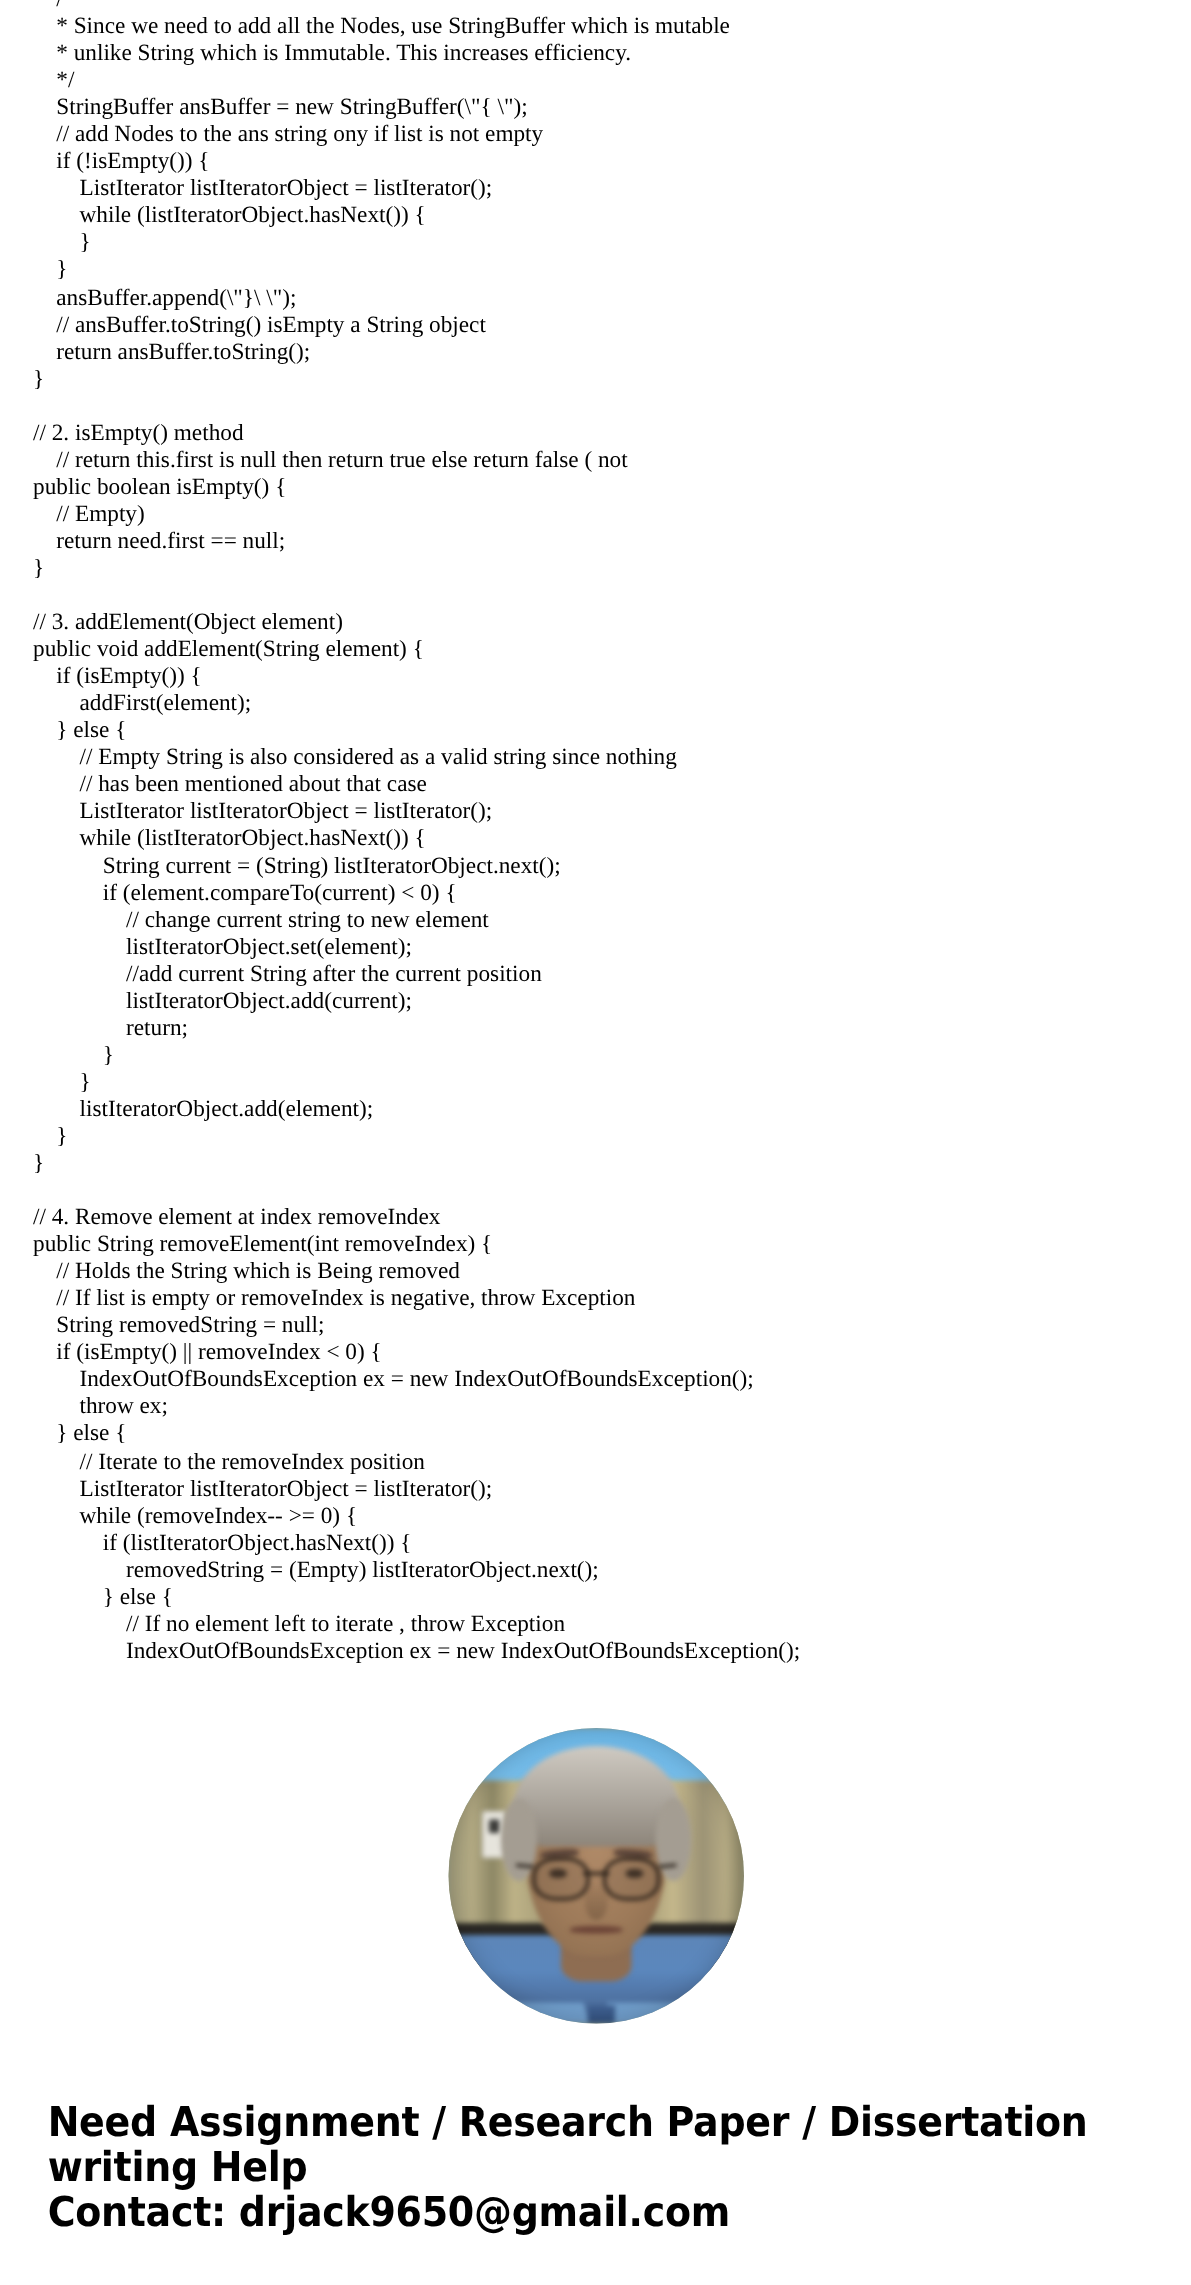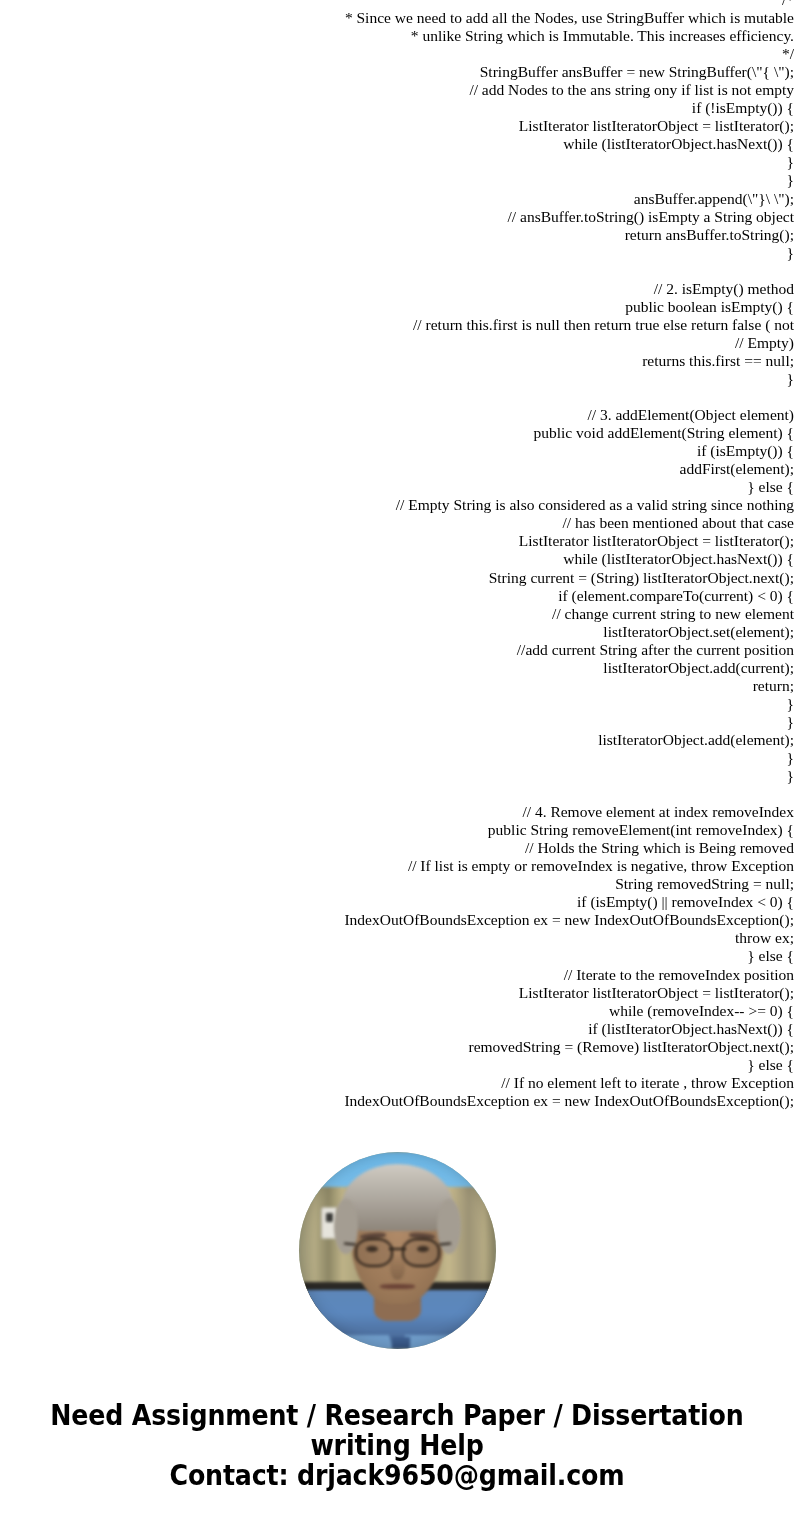--- a/index.html
+++ b/index.html
@@ -16,21 +16,20 @@
   }
 
   
   #code-listing {
     position: absolute;
     left: 0;
     top: 0;
     width: 794px;
     height: 1122px;
     overflow: hidden;
-    text-align: right;
   }
   #code-lines {
     position: absolute;
     left: 22px;
     top: -9px;
     width: 772px;
   }
   .code-line {
     font-family: "Liberation Serif", "DejaVu Serif", serif;
     font-size: 15.5px;
@@ -212,21 +211,20 @@
     box-shadow: inset 0 0 14px rgba(0,0,0,0.18);
     pointer-events: none;
   }
 
   
   #footer-promo {
     position: absolute;
     left: 0;
     top: 1400px;
     width: 794px;
-    text-align: center;
   }
   .promo-line {
     font-family: "DejaVu Sans", "Liberation Sans", sans-serif;
     font-weight: bold;
     color: #000000;
     line-height: 30px;
     letter-spacing: -0.2px;
     white-space: nowrap;
     transform: scaleX(0.92);
   }
@@ -248,24 +246,24 @@
       <div class="code-line">        ListIterator listIteratorObject = listIterator();</div>
       <div class="code-line">        while (listIteratorObject.hasNext()) {</div>
       <div class="code-line">        }</div>
       <div class="code-line">    }</div>
       <div class="code-line">    ansBuffer.append(\"}\ \");</div>
       <div class="code-line">    // ansBuffer.toString() isEmpty a String object</div>
       <div class="code-line">    return ansBuffer.toString();</div>
       <div class="code-line">}</div>
       <div class="code-line blank"></div>
       <div class="code-line">// 2. isEmpty() method</div>
+      <div class="code-line">    // return this.first is null then return true else return false ( not</div>
       <div class="code-line">public boolean isEmpty() {</div>
-      <div class="code-line">    // return this.first is null then return true else return false ( not</div>
       <div class="code-line">    // Empty)</div>
-      <div class="code-line">    returns this.first == null;</div>
+      <div class="code-line">    return need.first == null;</div>
       <div class="code-line">}</div>
       <div class="code-line blank"></div>
       <div class="code-line">// 3. addElement(Object element)</div>
       <div class="code-line">public void addElement(String element) {</div>
       <div class="code-line">    if (isEmpty()) {</div>
       <div class="code-line">        addFirst(element);</div>
       <div class="code-line">    } else {</div>
       <div class="code-line">        // Empty String is also considered as a valid string since nothing</div>
       <div class="code-line">        // has been mentioned about that case</div>
       <div class="code-line">        ListIterator listIteratorObject = listIterator();</div>
@@ -289,21 +287,21 @@
       <div class="code-line">    // If list is empty or removeIndex is negative, throw Exception</div>
       <div class="code-line">    String removedString = null;</div>
       <div class="code-line">    if (isEmpty() || removeIndex &lt; 0) {</div>
       <div class="code-line">        IndexOutOfBoundsException ex = new IndexOutOfBoundsException();</div>
       <div class="code-line">        throw ex;</div>
       <div class="code-line">    } else {</div>
       <div class="code-line">        // Iterate to the removeIndex position</div>
       <div class="code-line">        ListIterator listIteratorObject = listIterator();</div>
       <div class="code-line">        while (removeIndex-- &gt;= 0) {</div>
       <div class="code-line">            if (listIteratorObject.hasNext()) {</div>
-      <div class="code-line">                removedString = (Remove) listIteratorObject.next();</div>
+      <div class="code-line">                removedString = (Empty) listIteratorObject.next();</div>
       <div class="code-line">            } else {</div>
       <div class="code-line">                // If no element left to iterate , throw Exception</div>
       <div class="code-line">                IndexOutOfBoundsException ex = new IndexOutOfBoundsException();</div>
     </div>
 </div>
 
 <div id="portrait-figure">
   <div id="portrait-photo">
     <div class="ph-layer ph-sky"></div>
     <div class="ph-layer ph-wall"></div>

